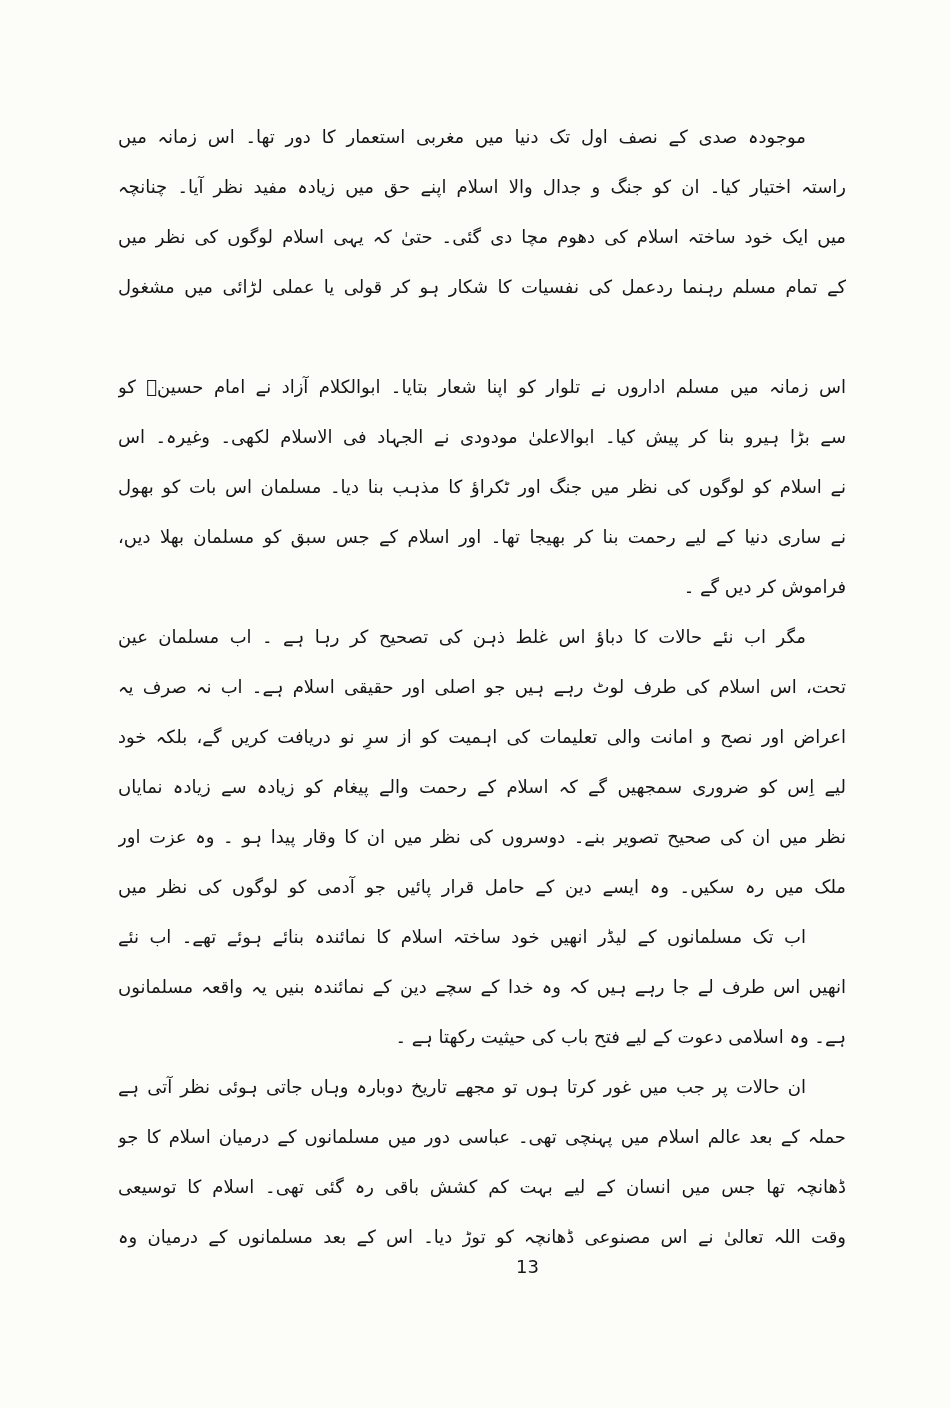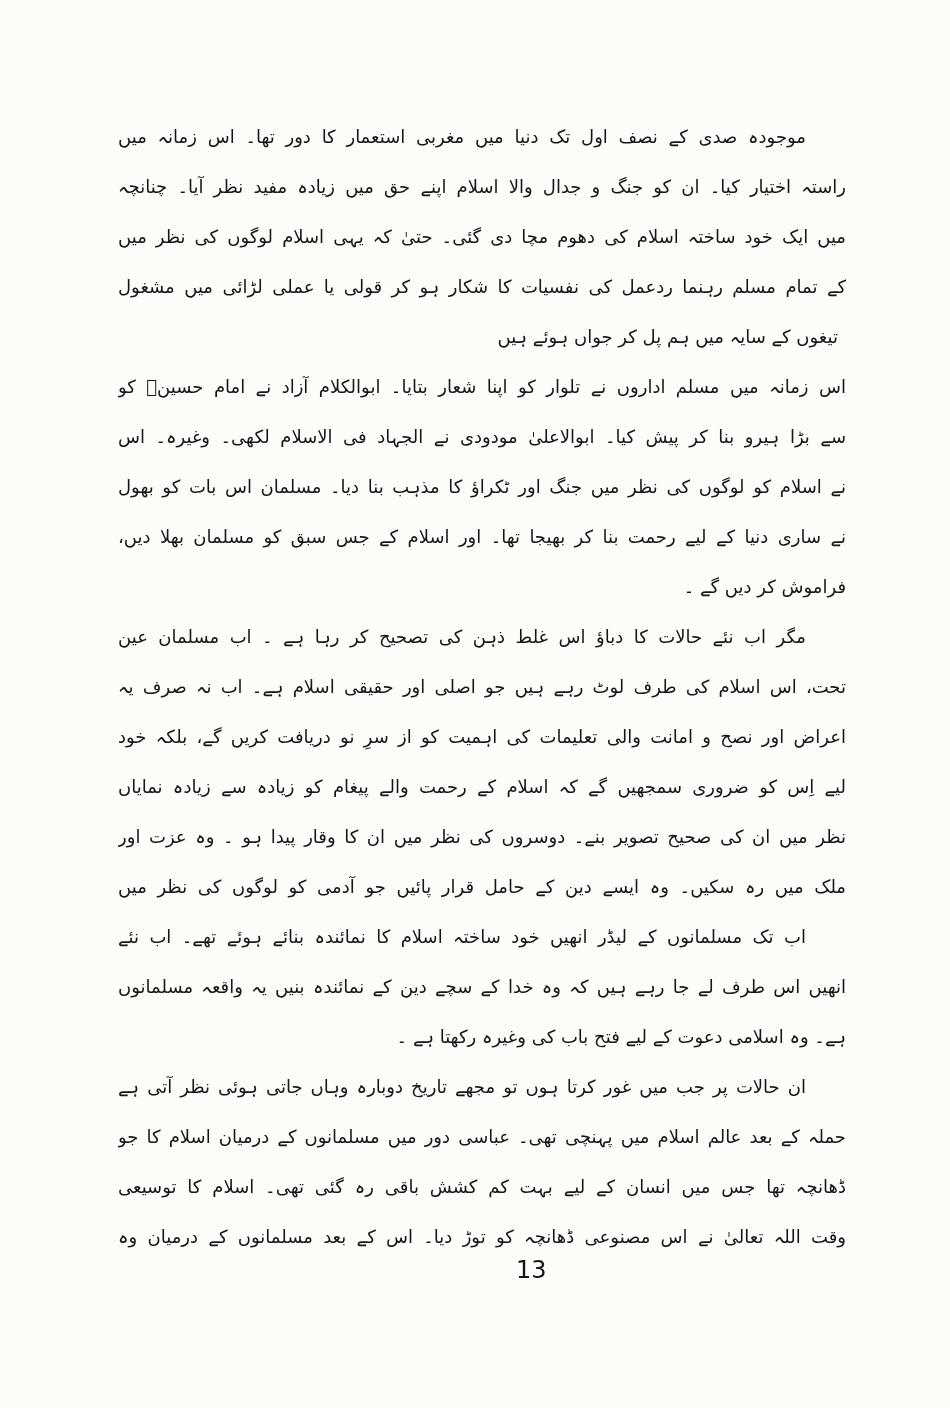--- a/index.html
+++ b/index.html
@@ -49,40 +49,39 @@
     padding-right: 8px;
     padding-left: 88px;
     gap: 40px;
     overflow: hidden;
   }
   .hemi { white-space: nowrap; }
   .pagenum {
     position: absolute;
     top: 1256px;
     left: 516px;
-    font-size: 24px;
+    font-size: 18px;
     direction: ltr;
     color: var(--ink, #151515);
   }
 </style>
 </head>
 <body>
 
 <div class="page">
   <div class="text-block">
 
     <div class="para">
       <div class="line j indent">موجودہ صدی کے نصف اول تک دنیا میں مغربی استعمار کا دور تھا۔ اس زمانہ میں مسلم رہنماؤں نے لڑائی کا</div>
       <div class="line j">راستہ اختیار کیا۔ ان کو جنگ و جدال والا اسلام اپنے حق میں زیادہ مفید نظر آیا۔ چنانچہ ہندستان میں اور ساری دنیا</div>
       <div class="line j">میں ایک خود ساختہ اسلام کی دھوم مچا دی گئی۔ حتیٰ کہ یہی اسلام لوگوں کی نظر میں اصل اسلام بن گیا۔ اس زمانہ</div>
       <div class="line j">کے تمام مسلم رہنما ردعمل کی نفسیات کا شکار ہو کر قولی یا عملی لڑائی میں مشغول ہو گئے۔ یہی زمانہ ہے جبکہ اقبال نے کہا:</div>
     </div>
 
     <div class="verse">
-      <span class="hemi">تیغوں کے سایہ میں ہم پل کر جواں ہوئے ہیں</span>
     </div>
 
     <div class="para">
       <div class="line j">اس زمانہ میں مسلم اداروں نے تلوار کو اپنا شعار بتایا۔ ابوالکلام آزاد نے امام حسینؓ کو شہید اعظم اور تاریخ کا سب</div>
       <div class="line j">سے بڑا ہیرو بنا کر پیش کیا۔ ابوالاعلیٰ مودودی نے الجہاد فی الاسلام لکھی۔ وغیرہ۔ اس قسم کی تحریروں اور تقریروں</div>
       <div class="line j">نے اسلام کو لوگوں کی نظر میں جنگ اور ٹکراؤ کا مذہب بنا دیا۔ مسلمان اس بات کو بھول گئے کہ ان کے رسولؐ کو خدا</div>
       <div class="line j">نے ساری دنیا کے لیے رحمت بنا کر بھیجا تھا۔ اور اسلام کے جس سبق کو مسلمان بھلا دیں، اس کو غیر مسلم بدرجۂ اولیٰ</div>
       <div class="line last">فراموش کر دیں گے ۔</div>
     </div>
 
@@ -91,21 +90,21 @@
       <div class="line j">تحت، اس اسلام کی طرف لوٹ رہے ہیں جو اصلی اور حقیقی اسلام ہے۔ اب نہ صرف یہ ہوگا کہ مسلمان اسلام کی صبر و</div>
       <div class="line j">اعراض اور نصح و امانت والی تعلیمات کی اہمیت کو از سرِ نو دریافت کریں گے، بلکہ خود اپنی فکری مدافعت کے</div>
       <div class="line j">لیے اِس کو ضروری سمجھیں گے کہ اسلام کے رحمت والے پیغام کو زیادہ سے زیادہ نمایاں کریں تاکہ دوسروں کی</div>
       <div class="line j">نظر میں ان کی صحیح تصویر بنے۔ دوسروں کی نظر میں ان کا وقار پیدا ہو ۔ وہ عزت اور امن کے ساتھ اس</div>
       <div class="line j">ملک میں رہ سکیں۔ وہ ایسے دین کے حامل قرار پائیں جو آدمی کو لوگوں کی نظر میں محبوب و مطلوب بنا دیتا ہے ۔</div>
     </div>
 
     <div class="para">
       <div class="line j indent">اب تک مسلمانوں کے لیڈر انھیں خود ساختہ اسلام کا نمائندہ بنائے ہوئے تھے۔ اب نئے حالات</div>
       <div class="line j">انھیں اس طرف لے جا رہے ہیں کہ وہ خدا کے سچے دین کے نمائندہ بنیں یہ واقعہ مسلمانوں کے لیے مستقبل کی تعمیر</div>
-      <div class="line last">ہے۔ وہ اسلامی دعوت کے لیے فتح باب کی وغیرہ رکھتا ہے ۔</div>
+      <div class="line last">ہے۔ وہ اسلامی دعوت کے لیے فتح باب کی حیثیت رکھتا ہے ۔</div>
     </div>
 
     <div class="para">
       <div class="line j indent">ان حالات پر جب میں غور کرتا ہوں تو مجھے تاریخ دوبارہ وہاں جاتی ہوئی نظر آتی ہے جہاں وہ تاتاری</div>
       <div class="line j">حملہ کے بعد عالم اسلام میں پہنچی تھی۔ عباسی دور میں مسلمانوں کے درمیان اسلام کا جو ڈھانچہ موجود تھا، وہ ایک ایسا</div>
       <div class="line j">ڈھانچہ تھا جس میں انسان کے لیے بہت کم کشش باقی رہ گئی تھی۔ اسلام کا توسیعی سیلاب رک گیا تھا۔ اس</div>
       <div class="line j">وقت اللہ تعالیٰ نے اس مصنوعی ڈھانچہ کو توڑ دیا۔ اس کے بعد مسلمانوں کے درمیان وہ اسلام آگیا جو سچا</div>
     </div>
 
   </div>

